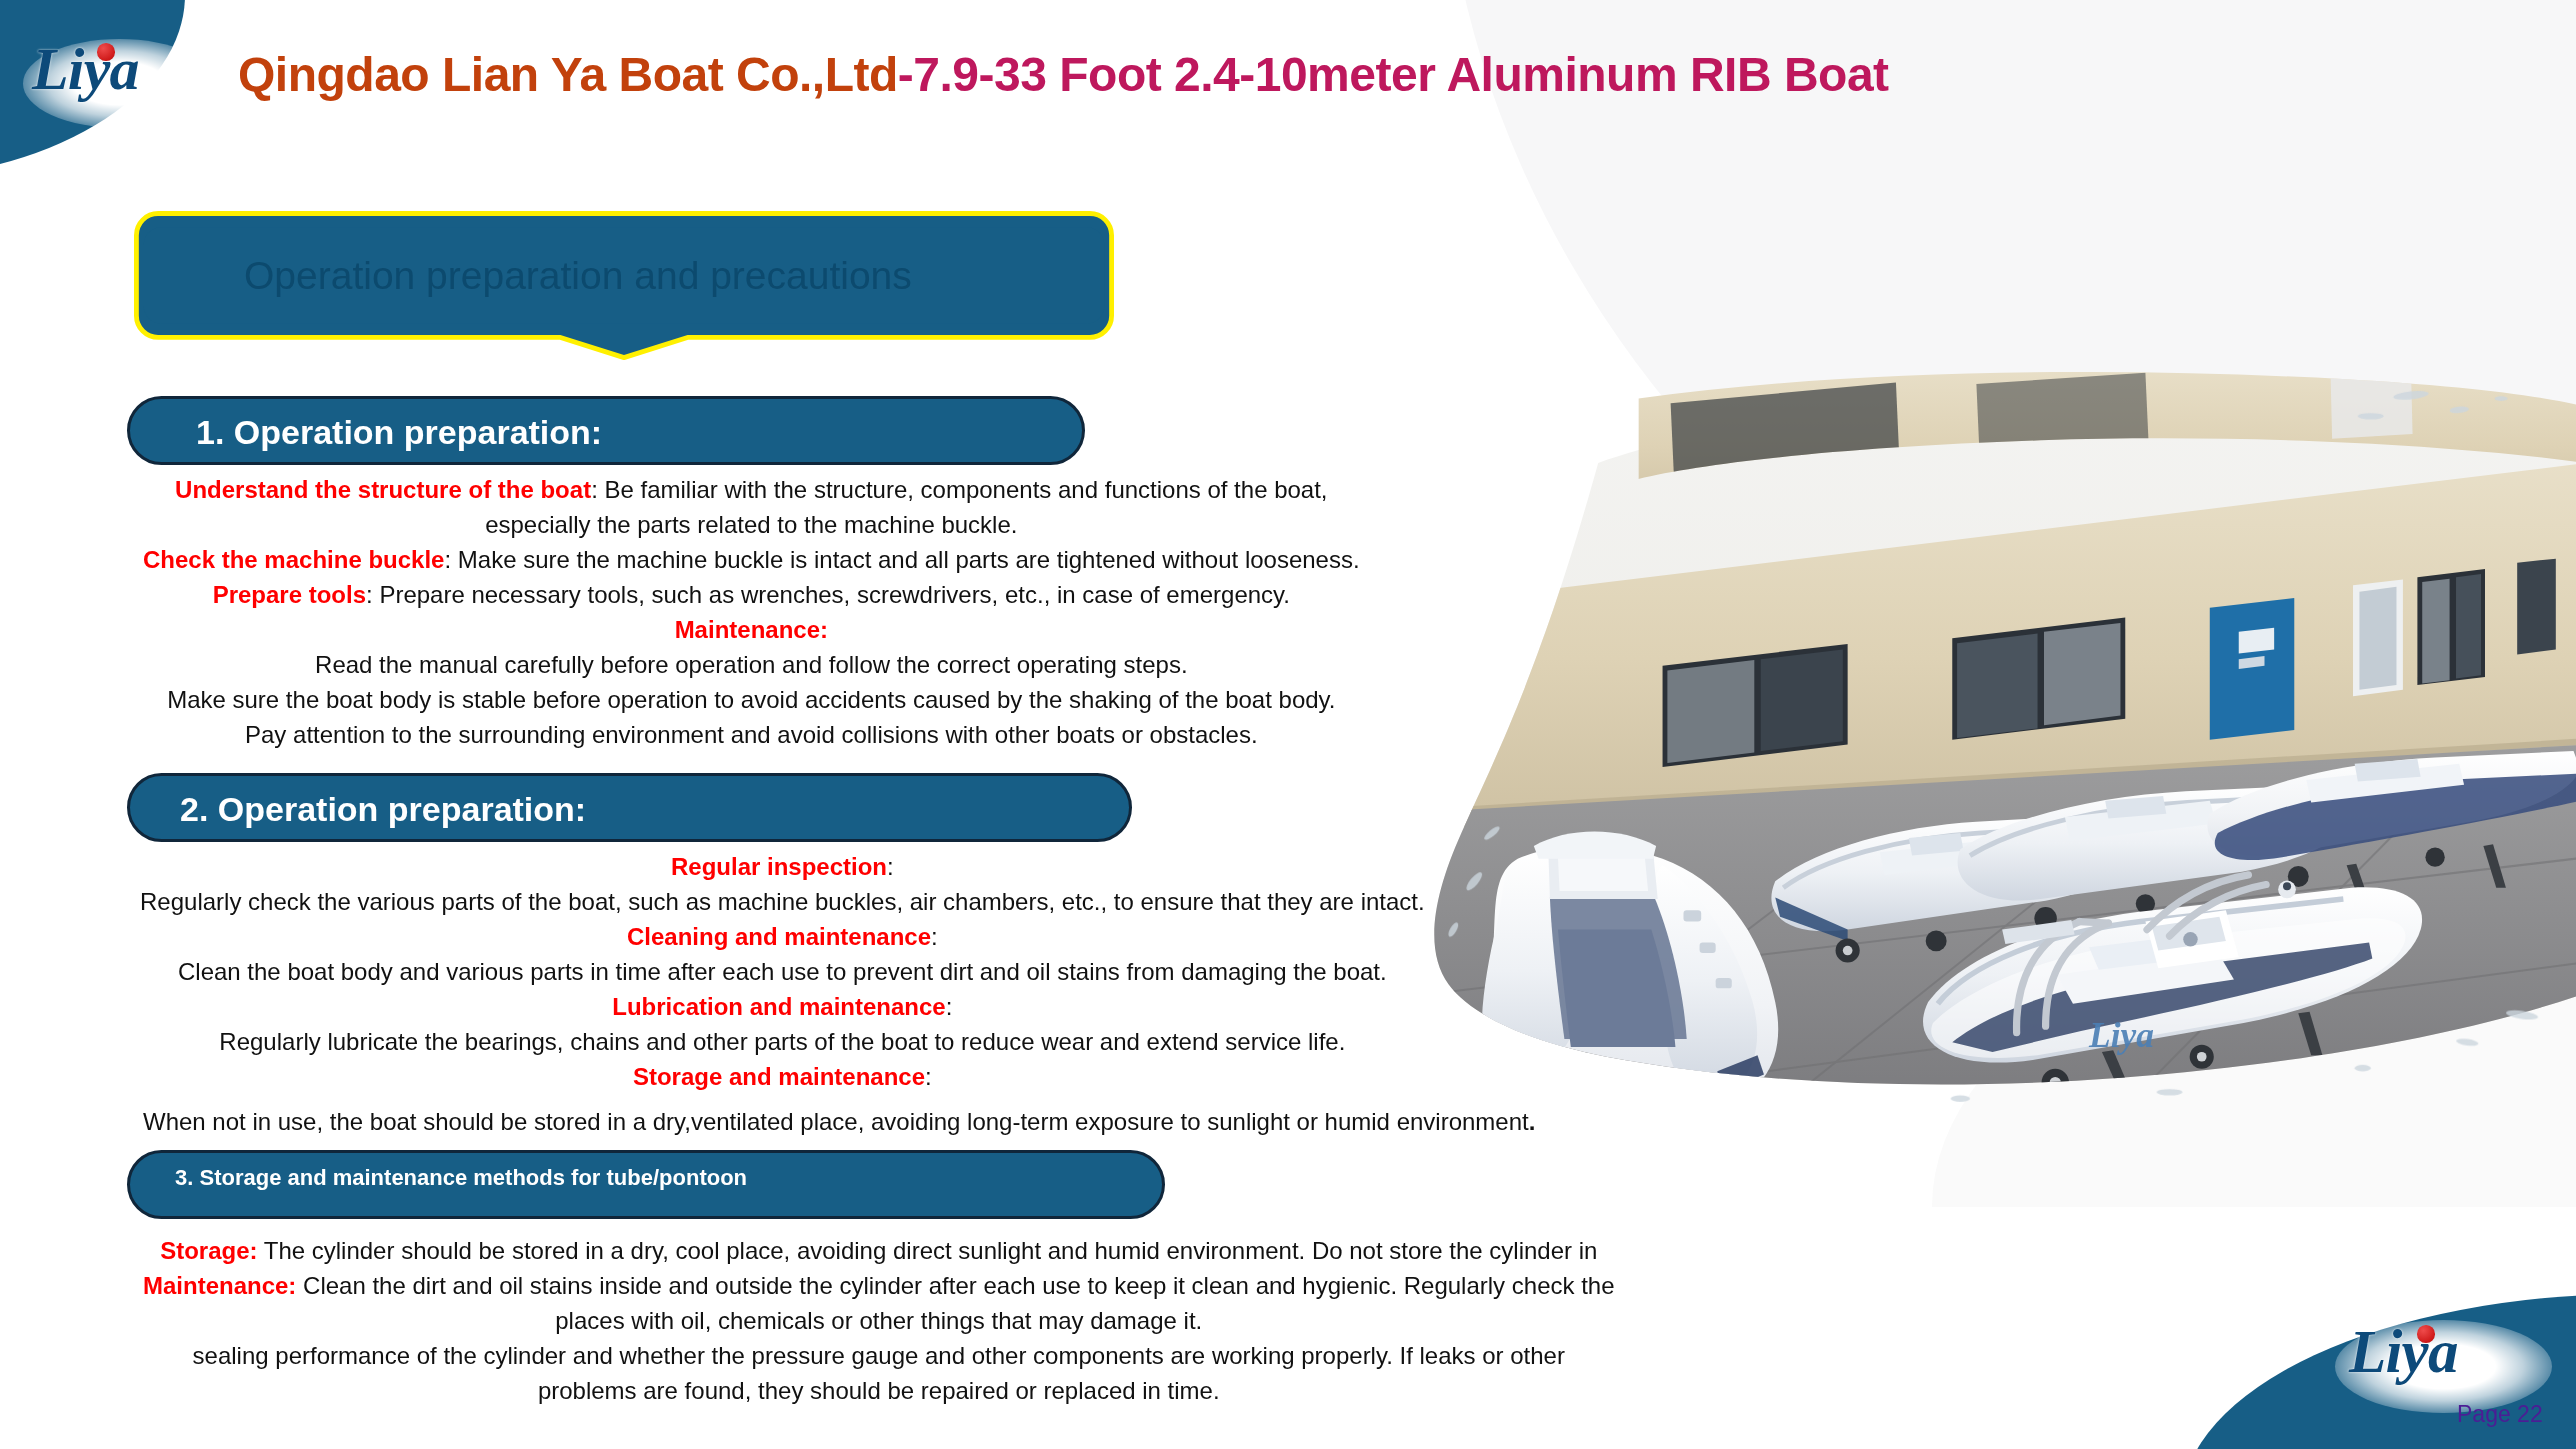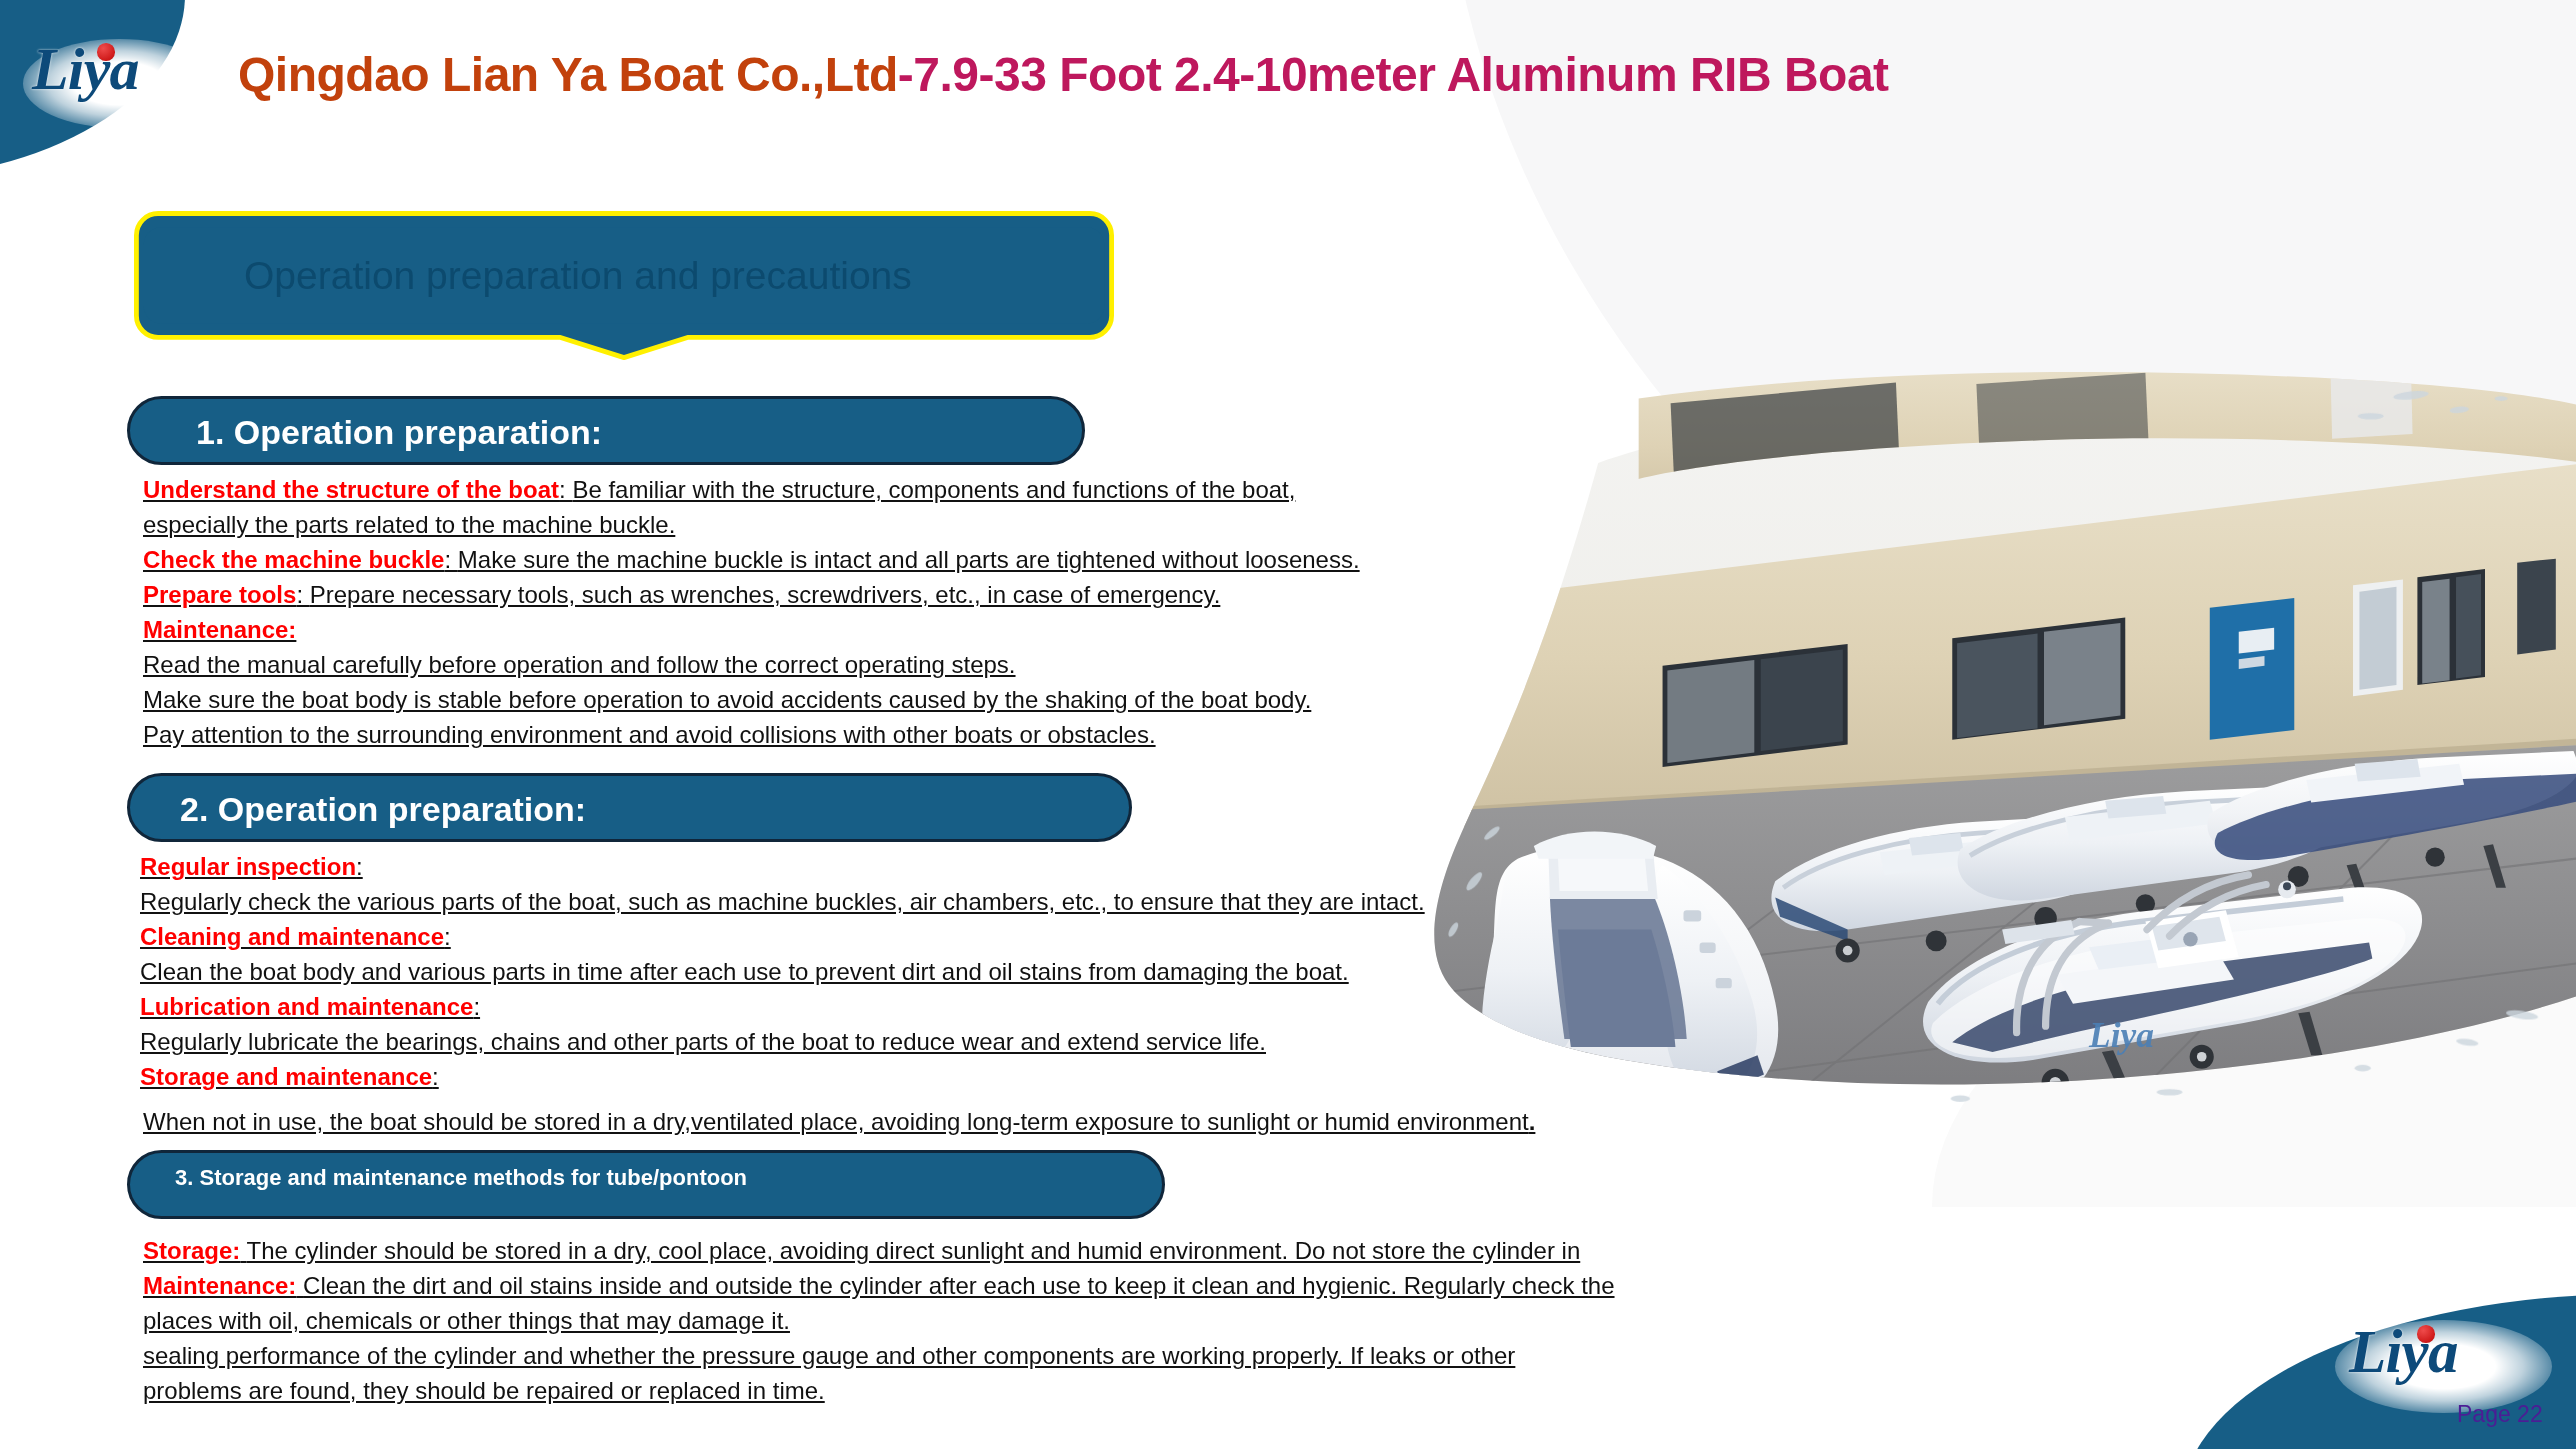--- a/index.html
+++ b/index.html
@@ -12,20 +12,21 @@
     position: relative;
     font-family: "Liberation Sans", sans-serif;
   }
 
   
   #slide {
     position: absolute; inset: 0;
     width: 2576px; height: 1449px;
     background: #ffffff;
     overflow: hidden;
+    text-align: center;
   }
 
   
   .bg-swoosh {
     position: absolute;
     top: -209px; left: 1441px;
     width: 1369px; height: 1111px;
     background: #f7f7f8;
     border-bottom-left-radius: 100% 100%;
     pointer-events: none;
@@ -149,21 +150,20 @@
   
   .body-block {
     position: absolute;
     font-family: "Liberation Sans", sans-serif;
     color: #111111;
     font-size: 24px;
   }
   .body-block p {
     margin: 0;
     white-space: nowrap;
-    text-decoration: underline;
   }
   .kw { color: #ff0000; font-weight: bold; }
   .dot-bold { font-weight: bold; }
 
   .block-1 { left: 143px; top: 472px;  line-height: 35px; }
   .block-2 { left: 140px; top: 849px; line-height: 35px; }
   .block-2b{ left: 143px; top: 1104px; line-height: 35px; }
   .block-3 { left: 143px; top: 1233px; line-height: 35px; }
 
   

